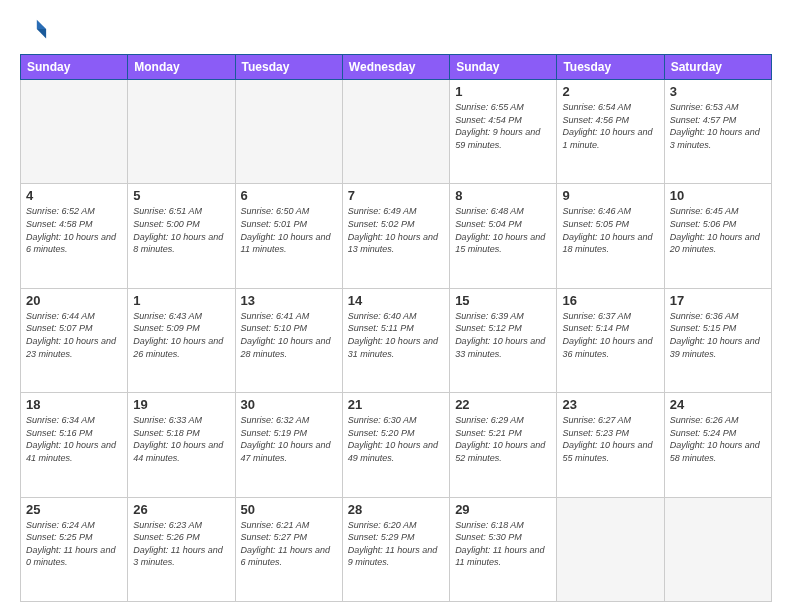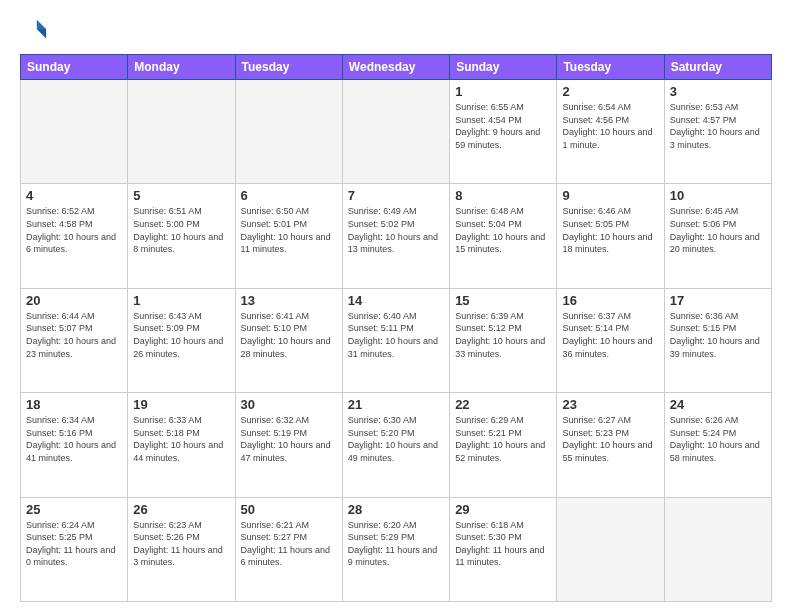--- a/index.html
+++ b/index.html
@@ -82,20 +82,21 @@
     .day-number {
       font-size: 13px;
       font-weight: bold;
       color: #333;
       margin-bottom: 2px;
     }
     .day-info {
       font-size: 9px;
       color: #444;
       line-height: 1.4;
+      font-style: italic;
     }
   </style>
 </head>
 <body>
 
 <div class="page">
   <div class="header">
     <div class="logo">
       <svg class="logo-icon" viewBox="0 0 30 30">
         <polygon points="18,4 28,14 18,14" fill="#2a6db5"></polygon>

